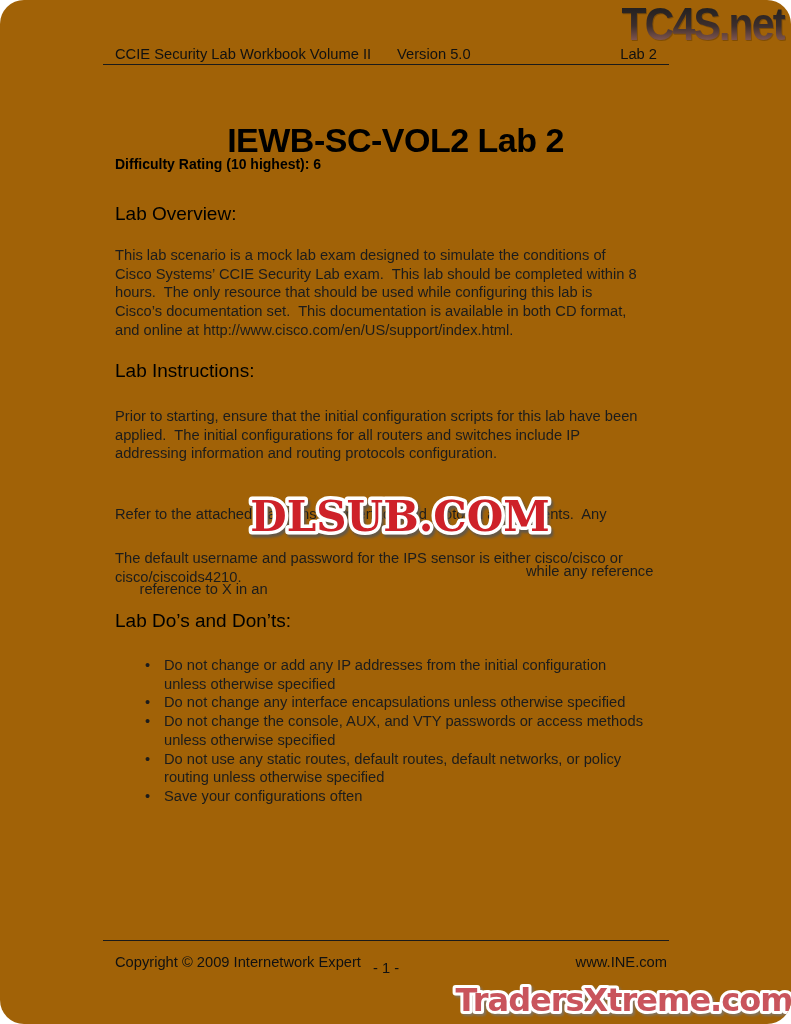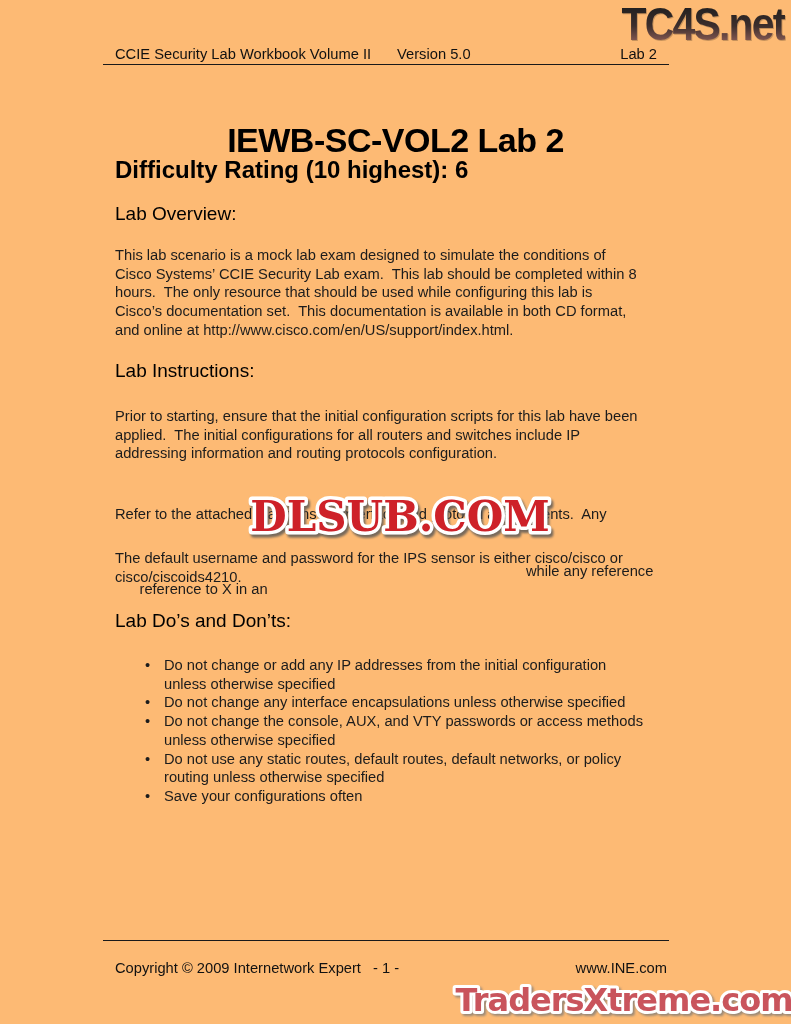--- a/index.html
+++ b/index.html
@@ -1,19 +1,19 @@
 <!DOCTYPE html>
 <html><head>
 <meta charset="utf-8">
 <style>
   * { margin:0; padding:0; box-sizing:border-box; }
   html,body { background:#ffffff; }
   .page {
-    position:relative; width:791px; height:1024px; background:#fdba74;
-    font-family:"Liberation Sans", sans-serif; color:#1c1c1c; overflow:hidden;
+    position:relative; width:791px; height:1024px; background:#a16207;
+    font-family:"Liberation Sans", sans-serif; color:#1c1c1c; overflow:hidden;border-radius:24px;
   }
   
   .tc4s-logo {
     position:absolute; top:0px; right:6px;
     font-size:47px; font-weight:bold; letter-spacing:-2px; line-height:1;
     transform:scaleX(.87); transform-origin:100% 0;
     background:linear-gradient(180deg,#1e1e1e 8%, #3c2e2c 55%, #96625a 96%);
     -webkit-background-clip:text; background-clip:text;
     -webkit-text-fill-color:transparent; color:#2a2a2a;
     filter:drop-shadow(1px 1px 0 rgba(0,0,0,.22));
@@ -28,21 +28,21 @@
   .header-left { padding-left:12px; }
   .header-version { margin-left:26px; }
   .header-right { padding-right:12px; }
   
   .doc-title {
     position:absolute; top:93px; left:0; width:791px; text-align:center;
     font-size:34px; font-weight:bold; color:#000; letter-spacing:-.5px;margin-top:28px;
   }
   .difficulty {
     position:absolute; top:156px; left:115px;
-    font-size:24px; font-weight:bold; color:#000;
+    font-size:14px; font-weight:bold; color:#000;
   }
   .h2 {
     position:absolute; left:115px; font-size:19px; font-weight:normal; color:#000;
   }
   
   .body-text {
     position:absolute; left:115px; font-size:14.7px; line-height:18.7px;
     white-space:pre; color:#1c1c1c;
   }
   .line-rel { position:relative; }
@@ -51,21 +51,21 @@
   .bullets {
     position:absolute; left:145px; top:656px;
     font-size:14.7px; line-height:18.7px; color:#1c1c1c;
   }
   .bullet-row { display:flex; }
   .bullet-dot { width:19px; flex:none; }
   .bullet-text { white-space:pre; }
   
   .footer-row {
     position:absolute; top:940px; left:103px; width:566px;
-    border-top:1.5px solid #1a1a1a; padding-top:19px;
+    border-top:1.5px solid #1a1a1a; padding-top:13px;
     display:flex; justify-content:space-between;
     font-size:14.7px; color:#111;
   }
   .footer-left { padding-left:12px; }
   .footer-right { padding-right:2px;margin-left:20px; }
   .page-number {
     position:absolute; top:960px; left:103px; width:566px; text-align:center;
     font-size:14.7px; color:#111;
   }
   

